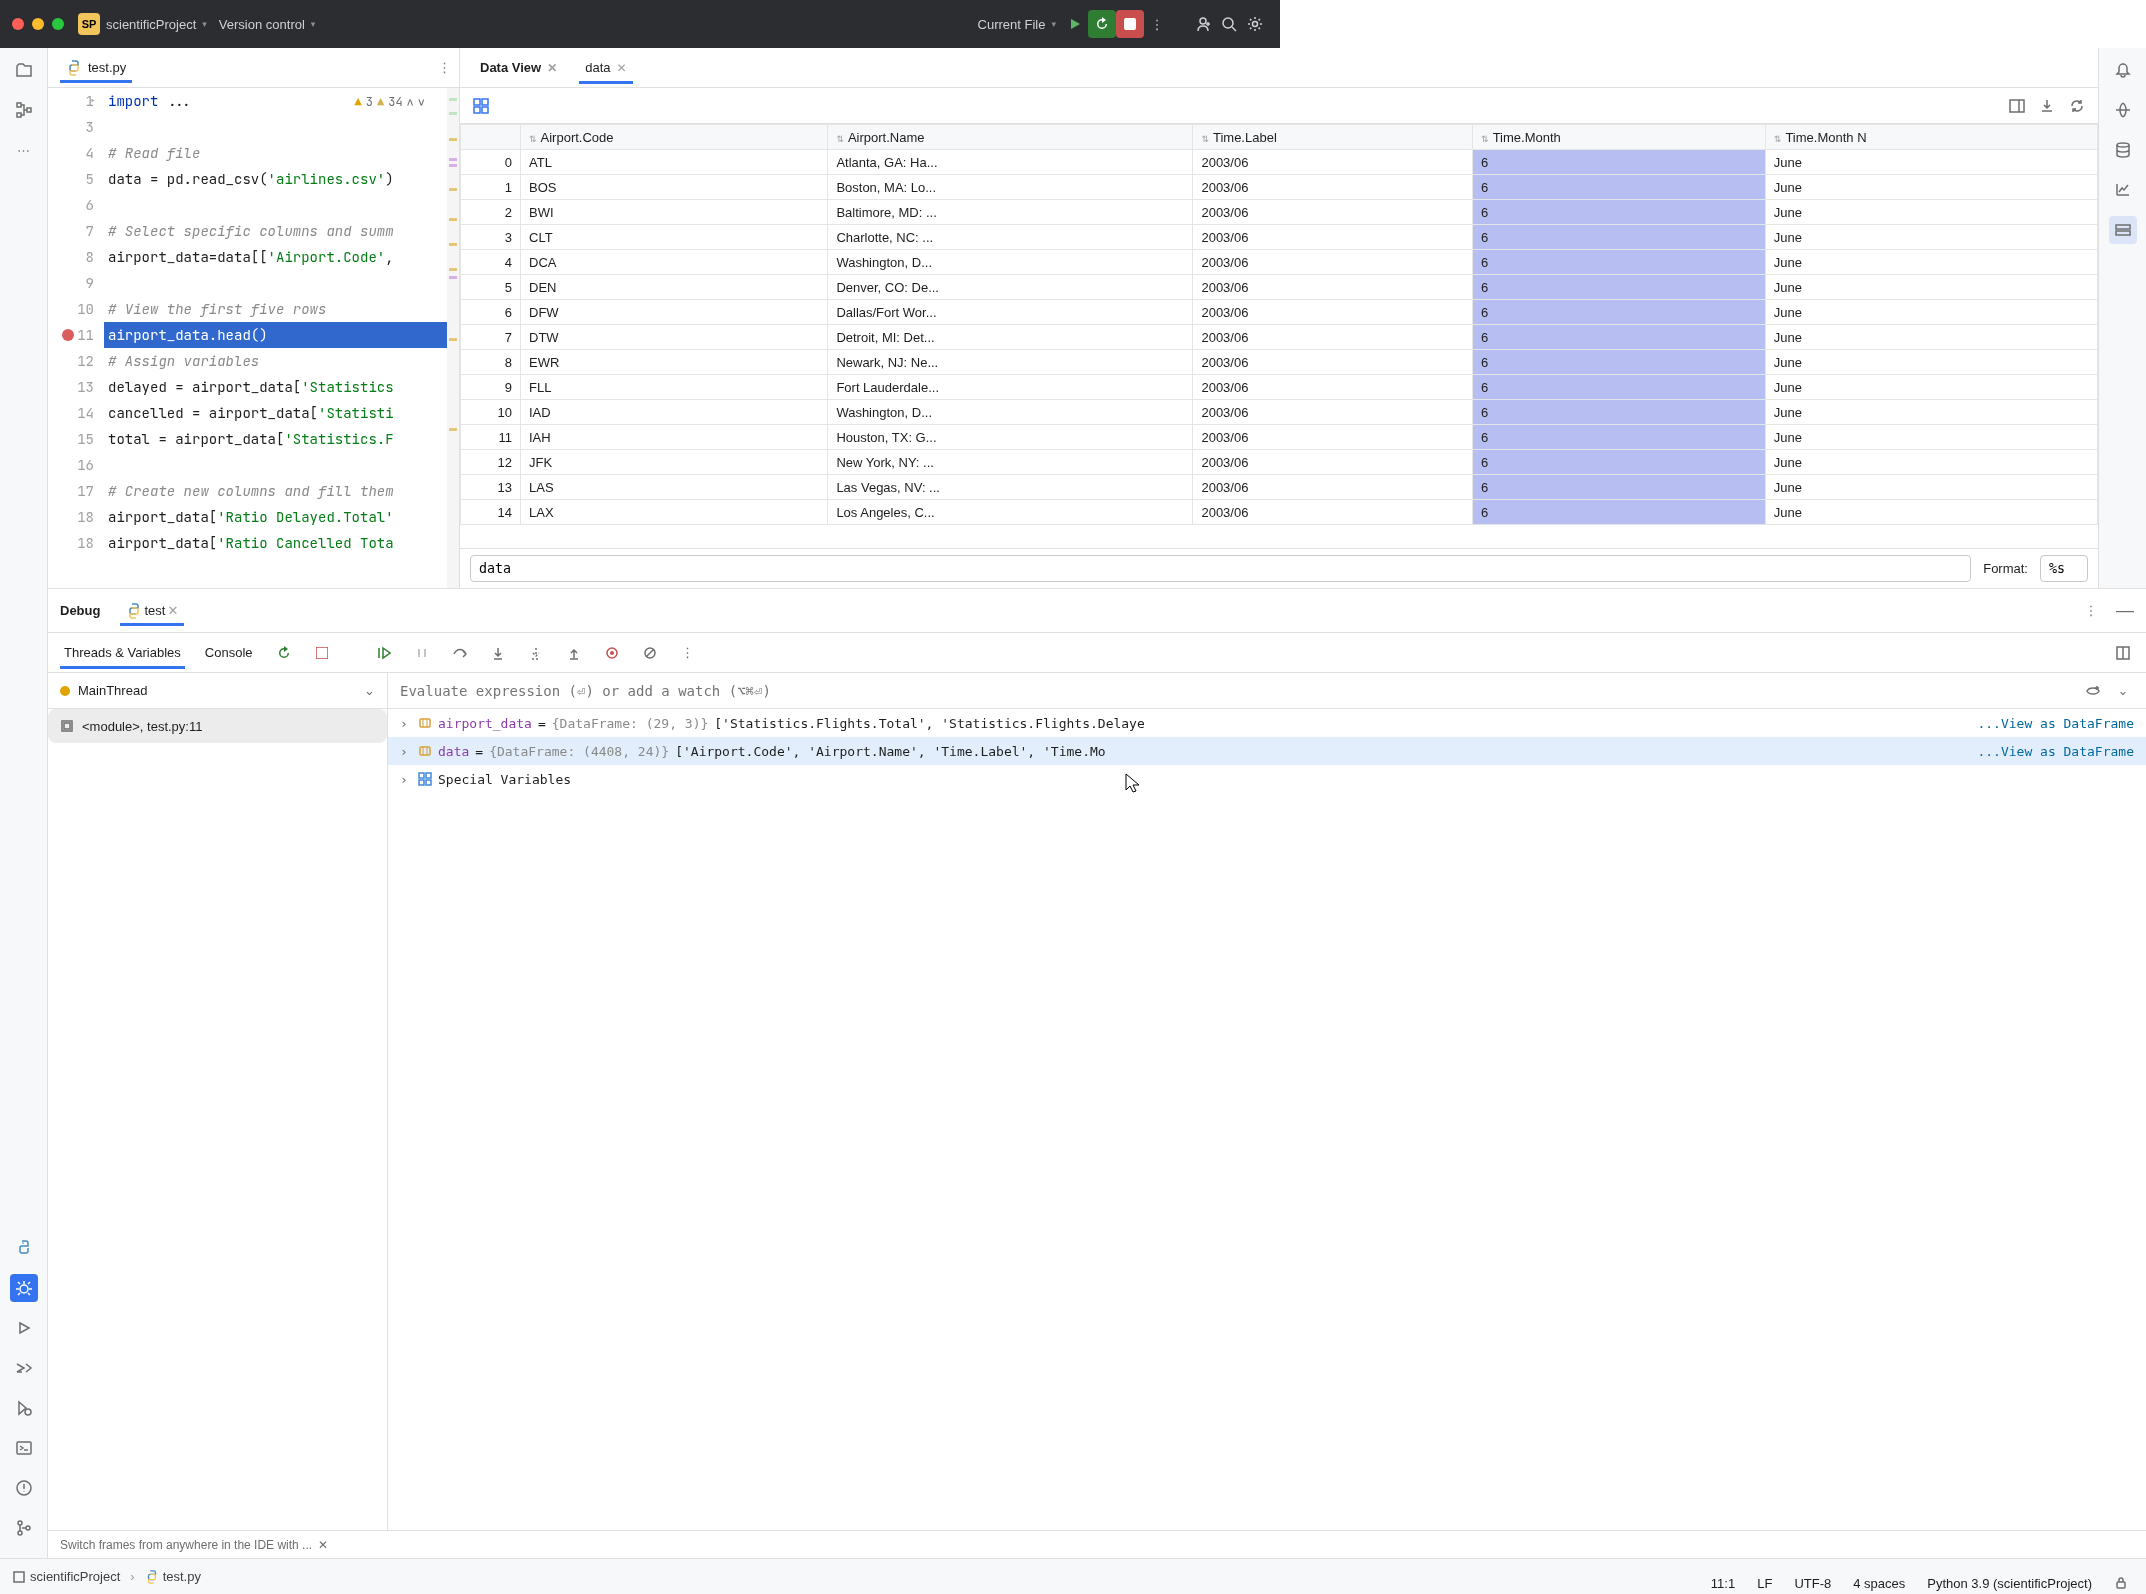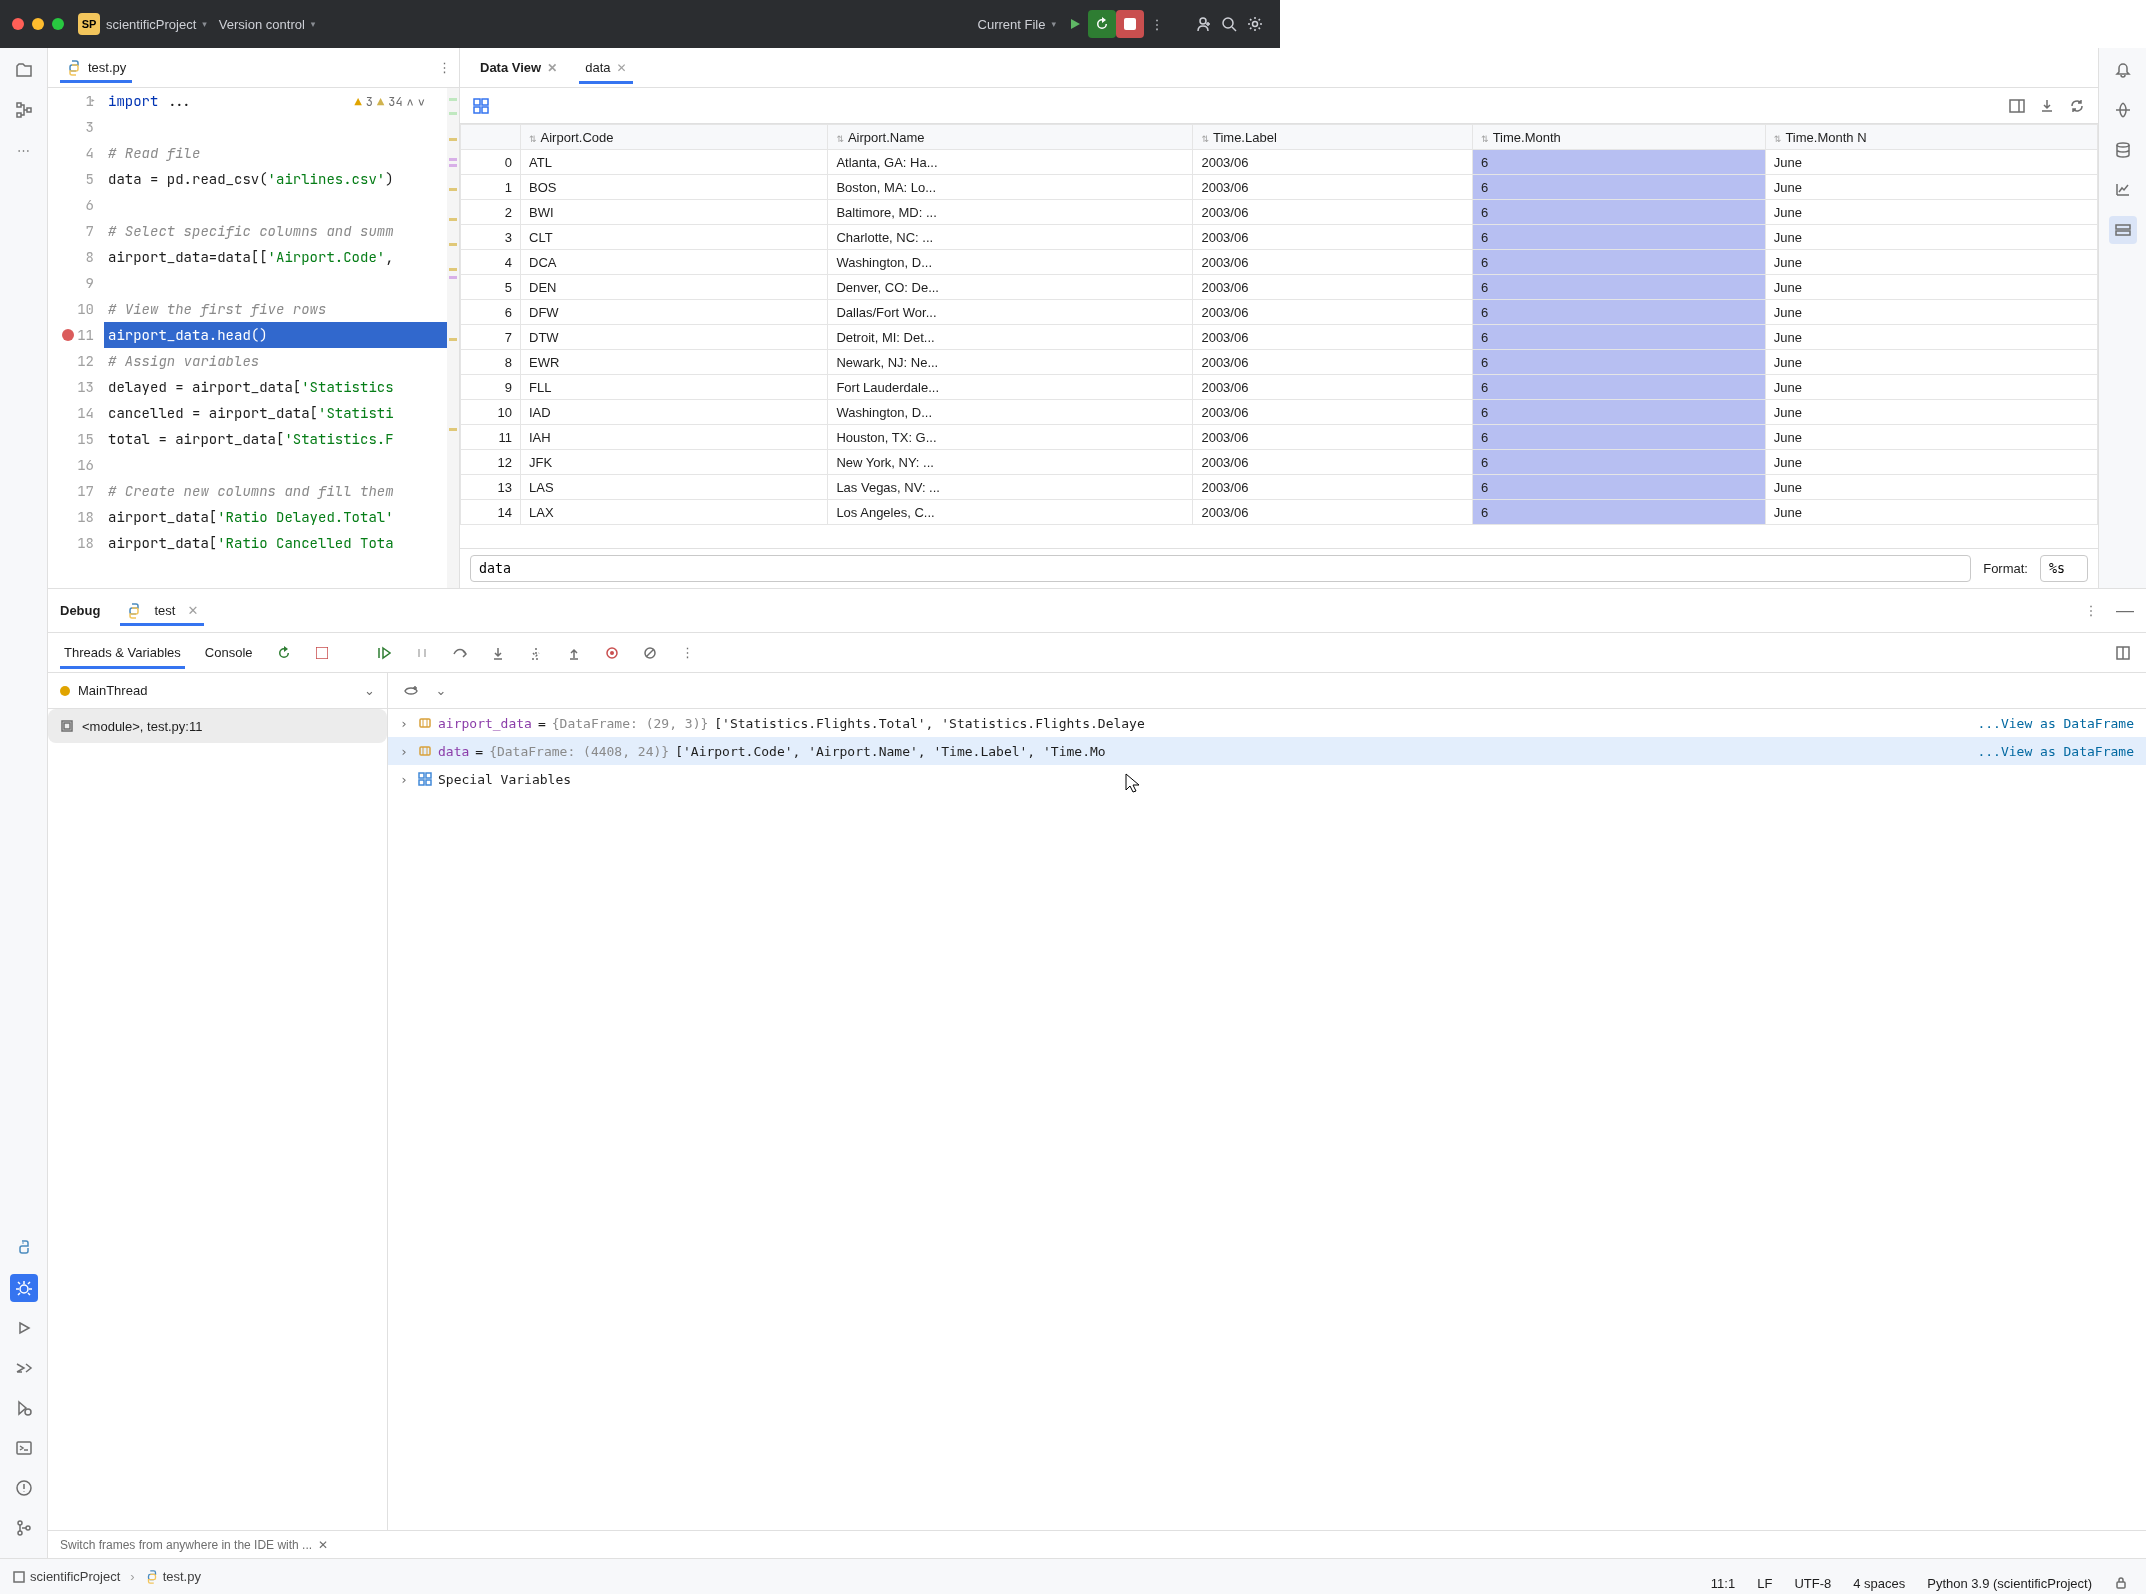--- a/index.html
+++ b/index.html
@@ -61,21 +61,21 @@
 table.df th { background: #f7f8fa; font-weight: 400; color: #1e1e1e; white-space: nowrap; }
 table.df th .sort { color: #a0a0a0; font-size: 9px; margin-right: 4px; }
 table.df td.rownum { text-align: right; color: #1e1e1e; background: #fff; width: 60px; }
 table.df td.sel { background: #b7bff2; }
 .dv-bottom { height: 40px; border-top: 1px solid #e0e0e0; display: flex; align-items: center; padding: 0 10px; gap: 12px; }
 .dv-expr { flex: 1; border: 1px solid #c9c9c9; border-radius: 4px; padding: 5px 8px; font-family: Menlo, monospace;}
 .dv-format { border: 1px solid #c9c9c9; border-radius: 4px; padding: 5px 8px; width: 48px; font-family: Menlo, monospace;}
 .debug-panel { position: absolute; left: 48px; right: 0; bottom: 36px; top: 588px; border-top: 1px solid #e0e0e0; background: #fff; display: flex; flex-direction: column;}
 .dbg-header { height: 44px; display: flex; align-items: center; padding: 0 12px; gap: 16px; border-bottom: 1px solid #e0e0e0; }
 .dbg-title { font-weight: 700; }
-.dbg-config { display: flex; align-items: center; gap: 12px; padding: 6px 10px; position: relative;}
+.dbg-config { display: flex; align-items: center; gap: 2px; padding: 6px 10px; position: relative;}
 .dbg-config::after { content: ""; position: absolute; bottom: -1px; left: 4px; right: 4px; height: 3px; background: #3574f0; }
 .dbg-close { color: #a0a0a0; cursor: pointer; }
 .dbg-spacer { flex: 1; }
 .dbg-icon { color: #6e6e6e; cursor: pointer; width: 18px; text-align:center;}
 .dbg-min { color: #6e6e6e; cursor: pointer; font-size: 18px;}
 .dbg-tabs { height: 40px; display: flex; align-items: center; gap: 16px; padding: 0 12px; border-bottom: 1px solid #e0e0e0; }
 .dbg-tab { padding: 8px 4px; cursor: pointer; position: relative;}
 .dbg-tab.active::after { content: ""; position: absolute; bottom: -1px; left: 0; right: 0; height: 3px; background: #3574f0; }
 .dbg-tool-icon { width: 22px; height: 22px; display: inline-flex; align-items: center; justify-content: center; cursor: pointer; color: #6e6e6e;}
 .dbg-body { flex: 1; display: flex; }
@@ -594,20 +594,21 @@
       <div class="frame-row">
         <svg width="14" height="14" viewBox="0 0 14 14" fill="none" stroke="#6e6e6e" stroke-width="1.5">
             <rect x="2" y="2" width="10" height="10"></rect>
             <rect x="4" y="4" width="6" height="6"></rect>
           </svg>
         <span>&lt;module&gt;, test.py:11</span>
       </div>
     </div>
     <div class="vars-col">
       <div class="eval-row">
+        <input class="eval-input" placeholder="Evaluate expression (⏎) or add a watch (⌥⌘⏎)" style="">
         <span class="dbg-tool-icon">
             <svg width="16" height="16" viewBox="0 0 16 16" fill="none" stroke="currentColor" stroke-width="1.5">
               <path d="M2 8c2-4 10-4 12 0-2 4-10 4-12 0z"></path>
               <path d="M12 3v4M10 5h4"></path>
             </svg>
           </span>
         <span class="dbg-tool-icon">⌄</span>
       </div>
       <div id="vars-list">
           <div class="var-row">

